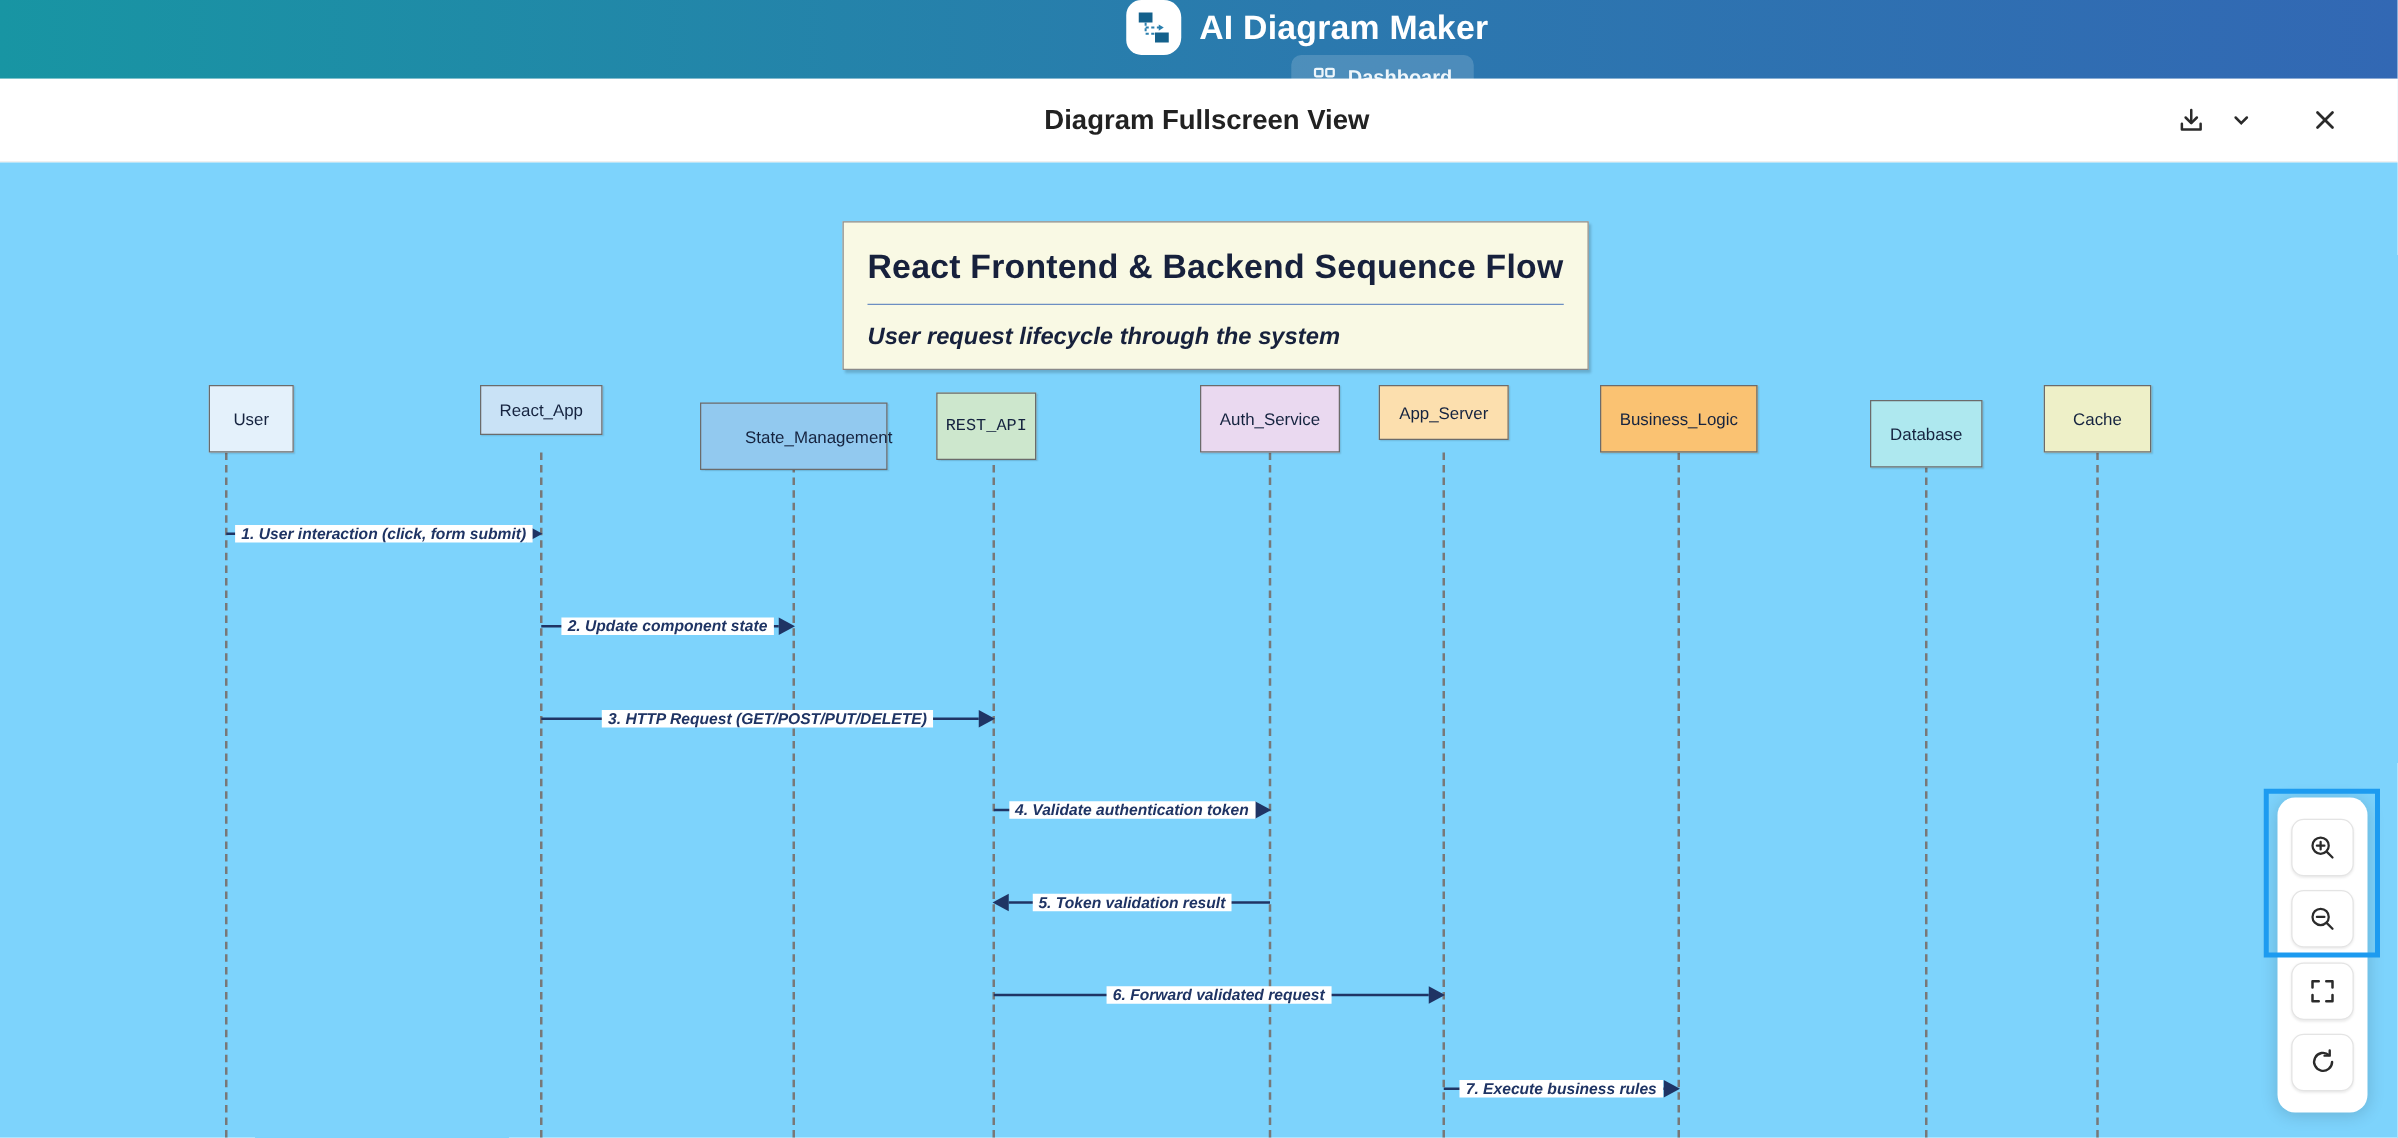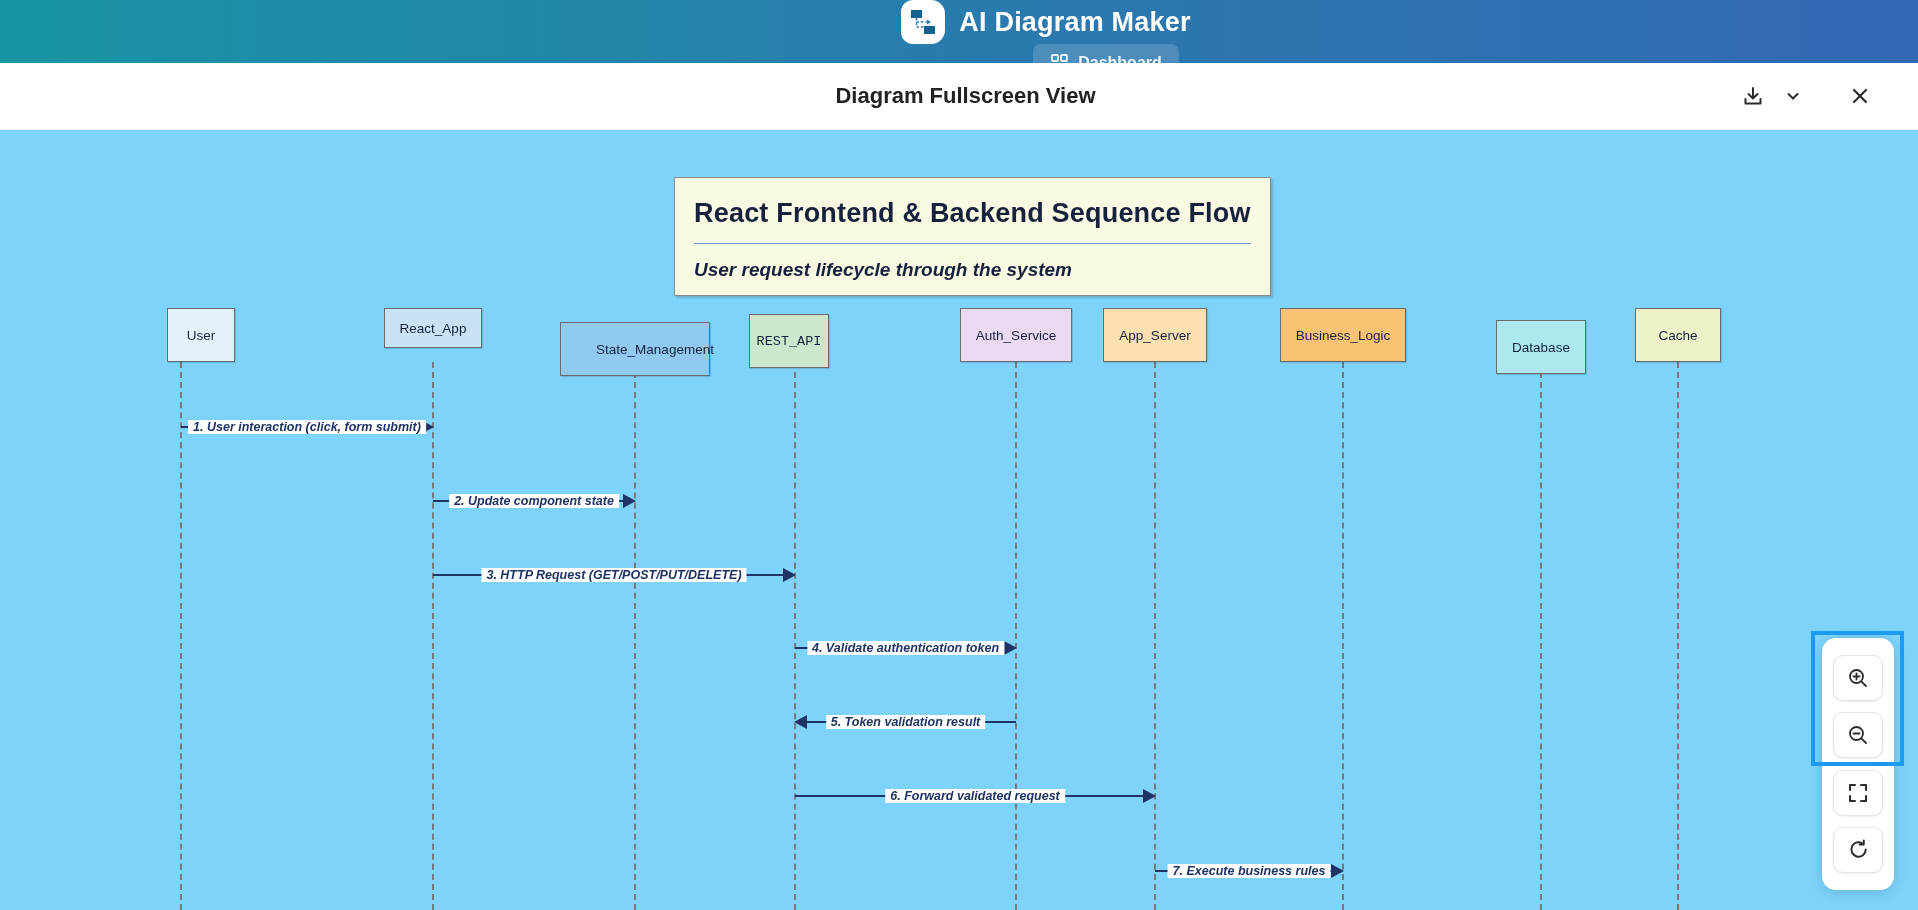--- a/index.html
+++ b/index.html
@@ -168,21 +168,21 @@
       <div class="actor-box" style="left: 139px; top: 178px; width: 68px; height: 54px; background: rgb(228, 241, 251); margin-left: 28px;">User</div>
       <div class="lifeline" style="left: 432px; top: 232px; height: 548px;"></div>
       <div class="actor-box" style="left: 384px; top: 178px; width: 98px; height: 40px; background: rgb(201, 226, 246);">React_App</div>
       <div class="lifeline" style="left: 634px; top: 232px; height: 548px;"></div>
       <div class="actor-box" style="left: 560px; top: 192px; width: 150px; height: 54px; background: rgb(146, 201, 239); padding-left: 40px;">State_Management</div>
       <div class="lifeline" style="left: 794px; top: 232px; height: 548px;"></div>
       <div class="actor-box" style="left: 749px; top: 184px; width: 80px; height: 54px; background: rgb(205, 231, 205); font-family: Liberation Mono, monospace;">REST_API</div>
       <div class="lifeline" style="left: 1015px; top: 232px; height: 548px;"></div>
       <div class="actor-box" style="left: 960px; top: 178px; width: 112px; height: 54px; background: rgb(234, 217, 240);">Auth_Service</div>
       <div class="lifeline" style="left: 1154px; top: 232px; height: 548px;"></div>
-      <div class="actor-box" style="left: 1103px; top: 178px; width: 104px; height: 54px; background: rgb(252, 223, 174);">App_Server</div>
+      <div class="actor-box" style="left: 1103px; top: 178px; width: 104px; height: 44px; background: rgb(252, 223, 174);">App_Server</div>
       <div class="lifeline" style="left: 1342px; top: 232px; height: 548px;"></div>
       <div class="actor-box" style="left: 1280px; top: 178px; width: 126px; height: 54px; background: rgb(250, 194, 114);">Business_Logic</div>
       <div class="lifeline" style="left: 1540px; top: 232px; height: 548px;"></div>
       <div class="actor-box" style="left: 1496px; top: 178px; width: 90px; height: 54px; background: rgb(174, 232, 239); margin-top: 12px;">Database</div>
       <div class="lifeline" style="left: 1677px; top: 232px; height: 548px;"></div>
       <div class="actor-box" style="left: 1635px; top: 178px; width: 86px; height: 54px; background: rgb(238, 240, 200);">Cache</div>
       <div class="msg" style="left: 181px; top: 288px; width: 252px;">
         <div class="msg-line" style="right: 12px;"></div>
         <div class="arrow-right"></div>
         <div class="msg-label">1. User interaction (click, form submit)</div>

